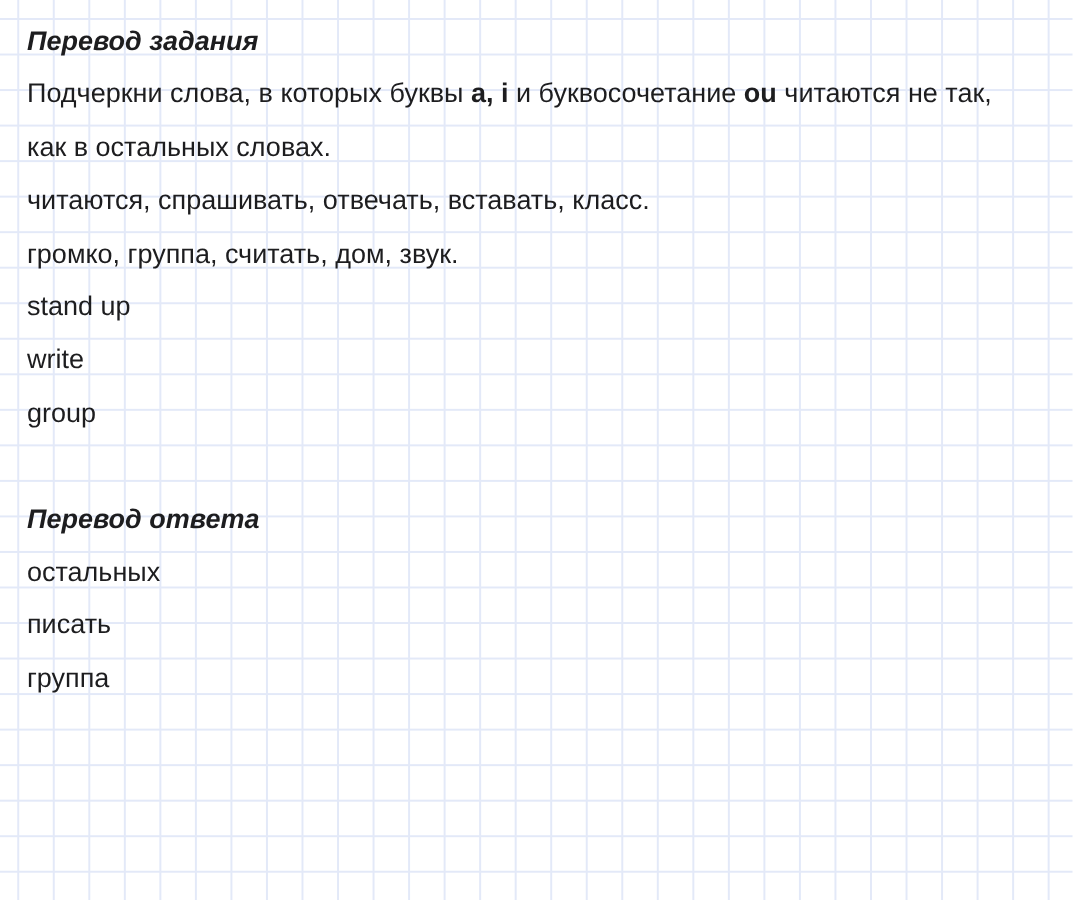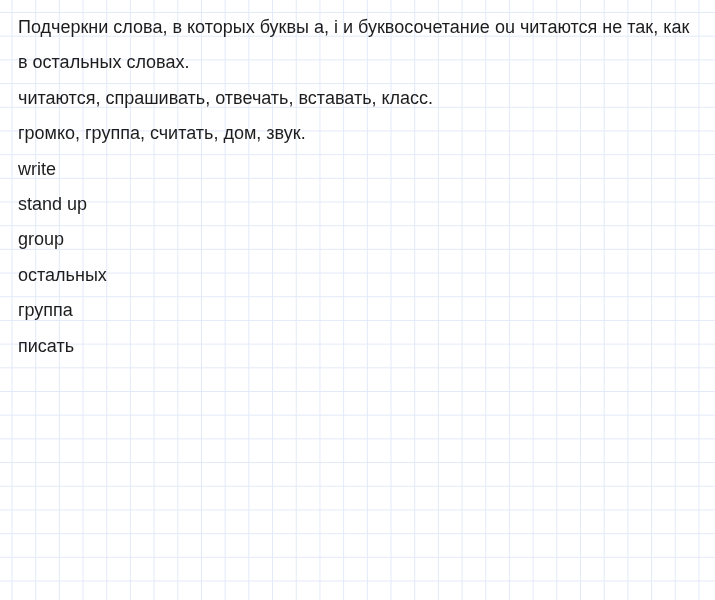--- a/index.html
+++ b/index.html
@@ -34,40 +34,42 @@
     font-style: italic;
   }
   .para, .line {
     margin: 0;
     font-weight: 400;
   }
   .para {
     max-width: 672px;
   }
   .bold {
-    font-weight: 400;
+    font-weight: 700;
   }
   .gap-before {
     margin-top: 35.4px;
   }
 </style>
 </head>
 <body>
 
 <div class="doc">
 
+  <h2 class="heading italic">Перевод задания</h2>
 
   <p class="para"><span>Подчеркни слова, в которых буквы </span><span class="bold">a, i</span><span> и буквосочетание </span><span class="bold">ou</span><span> читаются не так, как в остальных словах.</span></p>
 
   <p class="line">читаются, спрашивать, отвечать, вставать, класс.</p>
   <p class="line">громко, группа, считать, дом, звук.</p>
 
 
+  <p class="line">stand up</p>
   <p class="line">write</p>
-  <p class="line">stand up</p>
   <p class="line">group</p>
 
+  <h2 class="heading italic gap-before">Перевод ответа</h2>
 
   <p class="line">остальных</p>
+  <p class="line">писать</p>
   <p class="line">группа</p>
-  <p class="line">писать</p>
 
 </div>
 
 </body></html>

